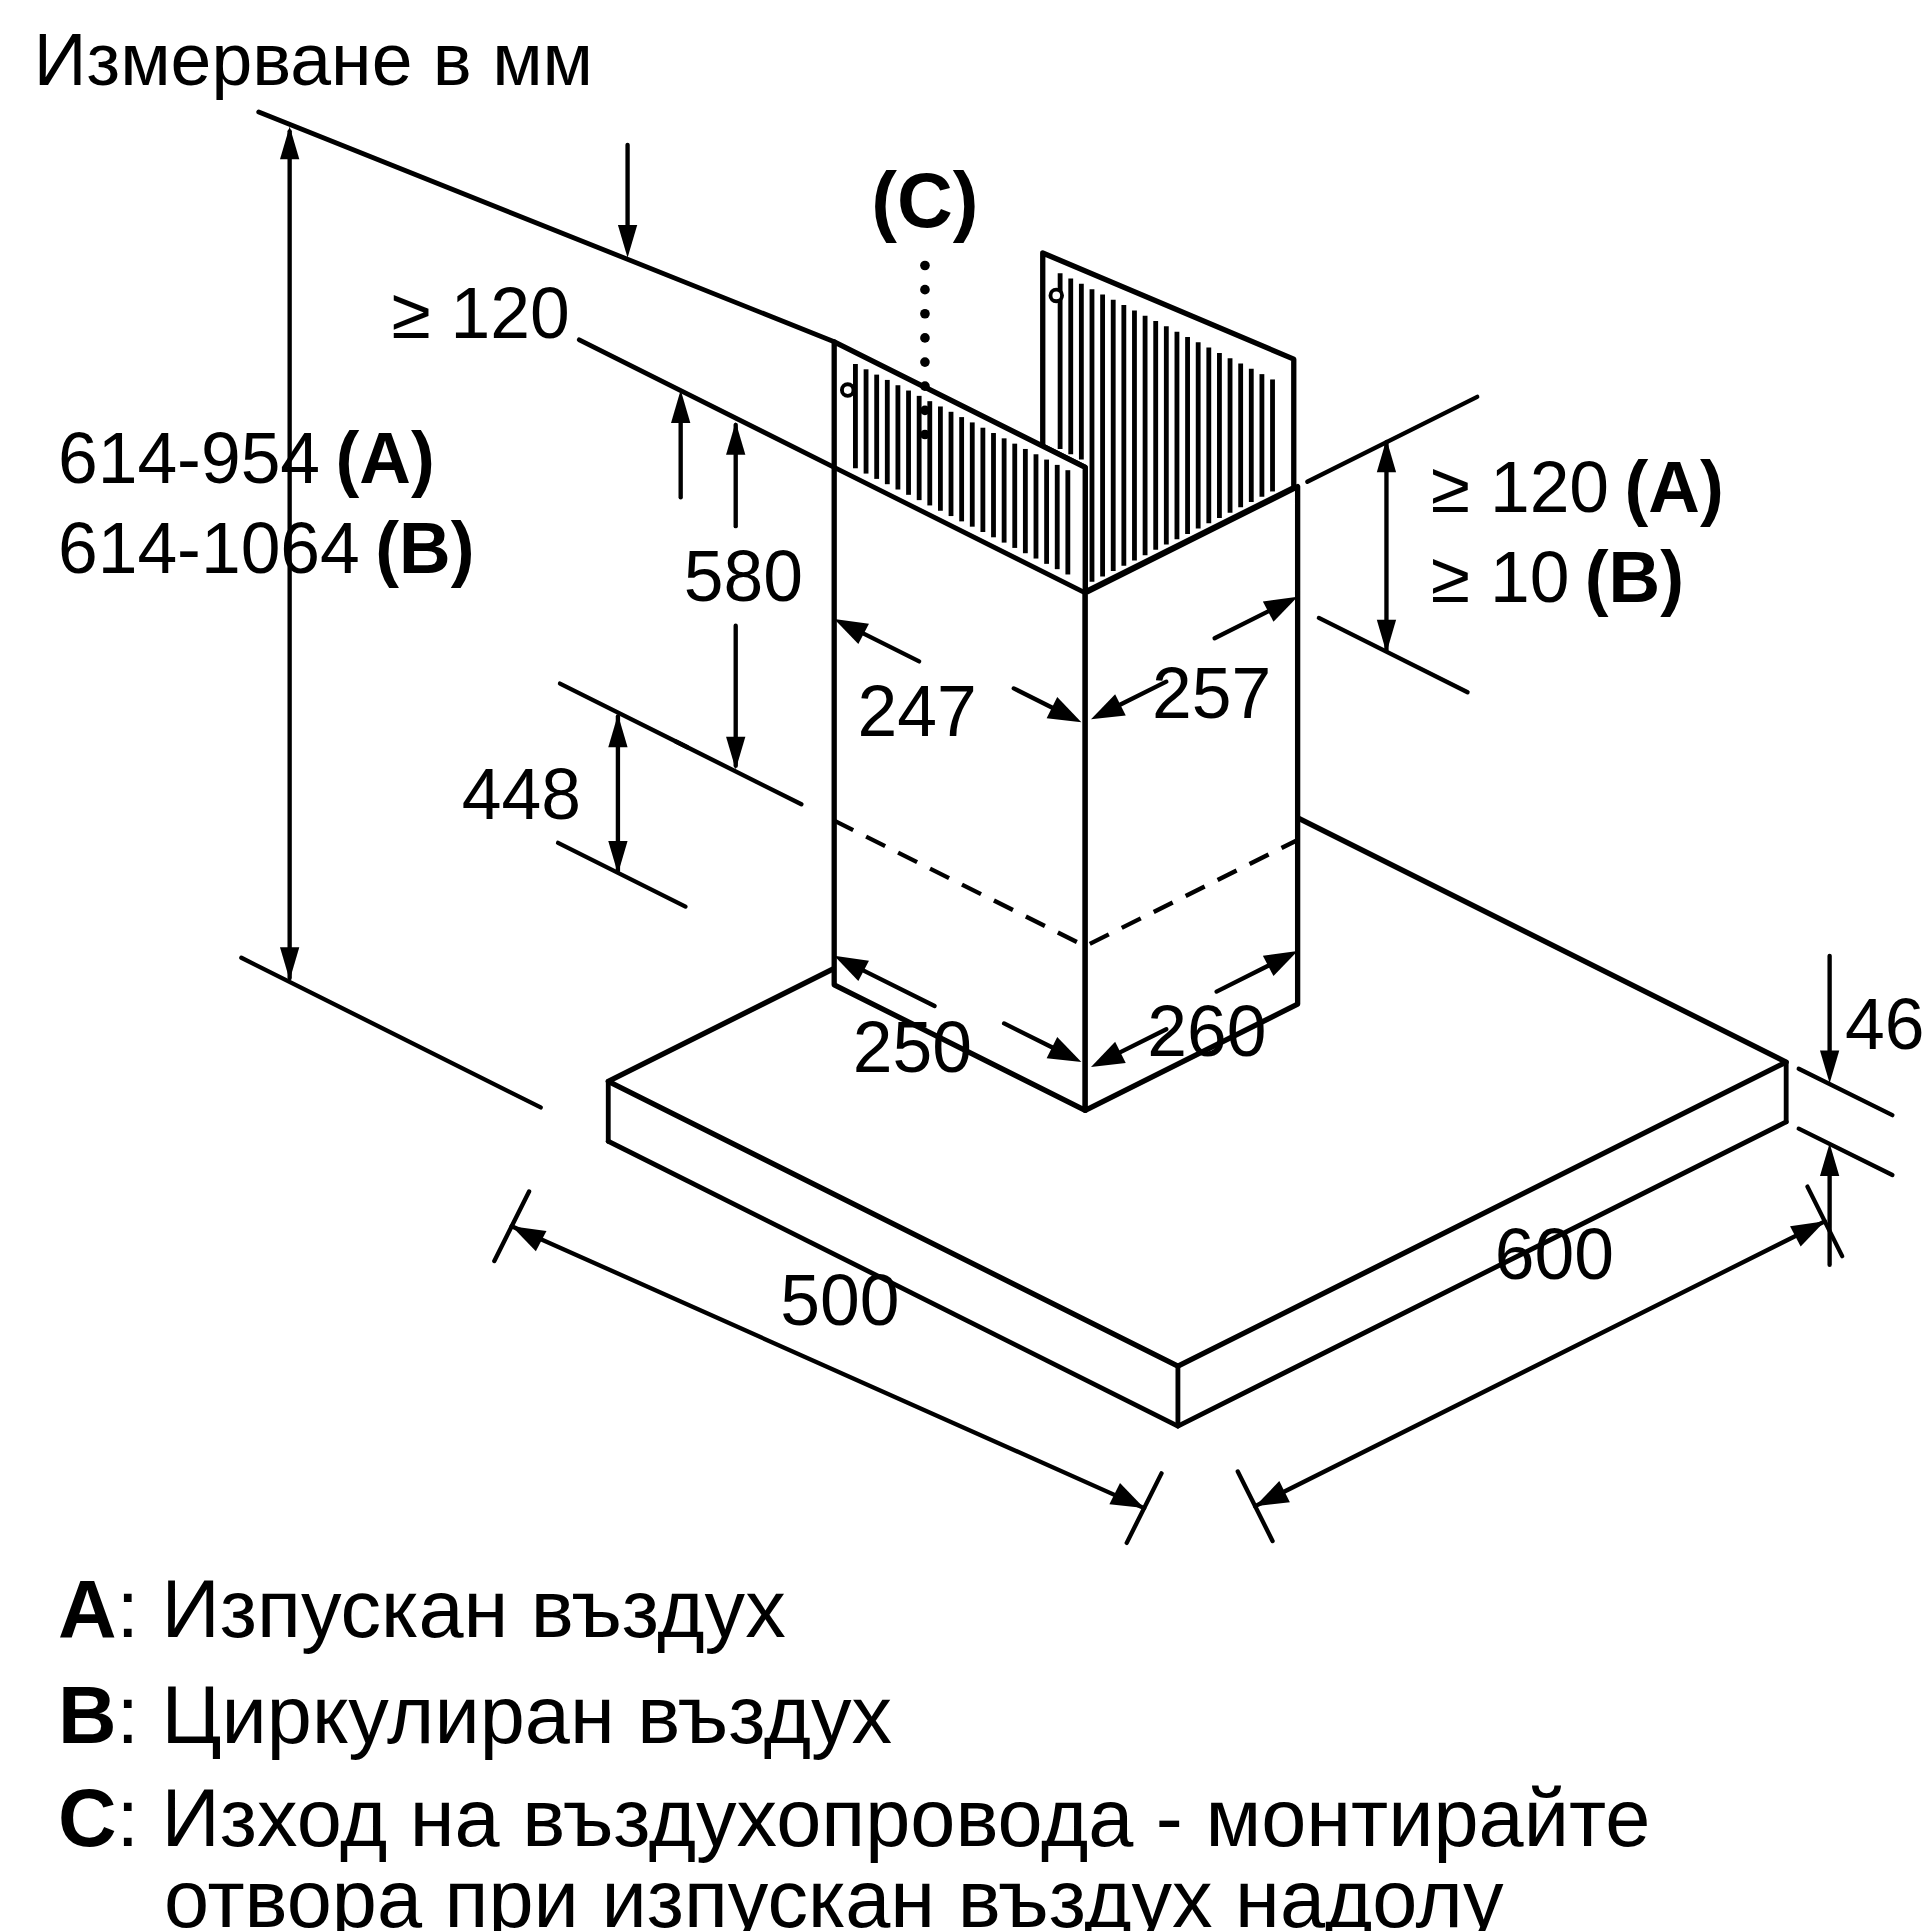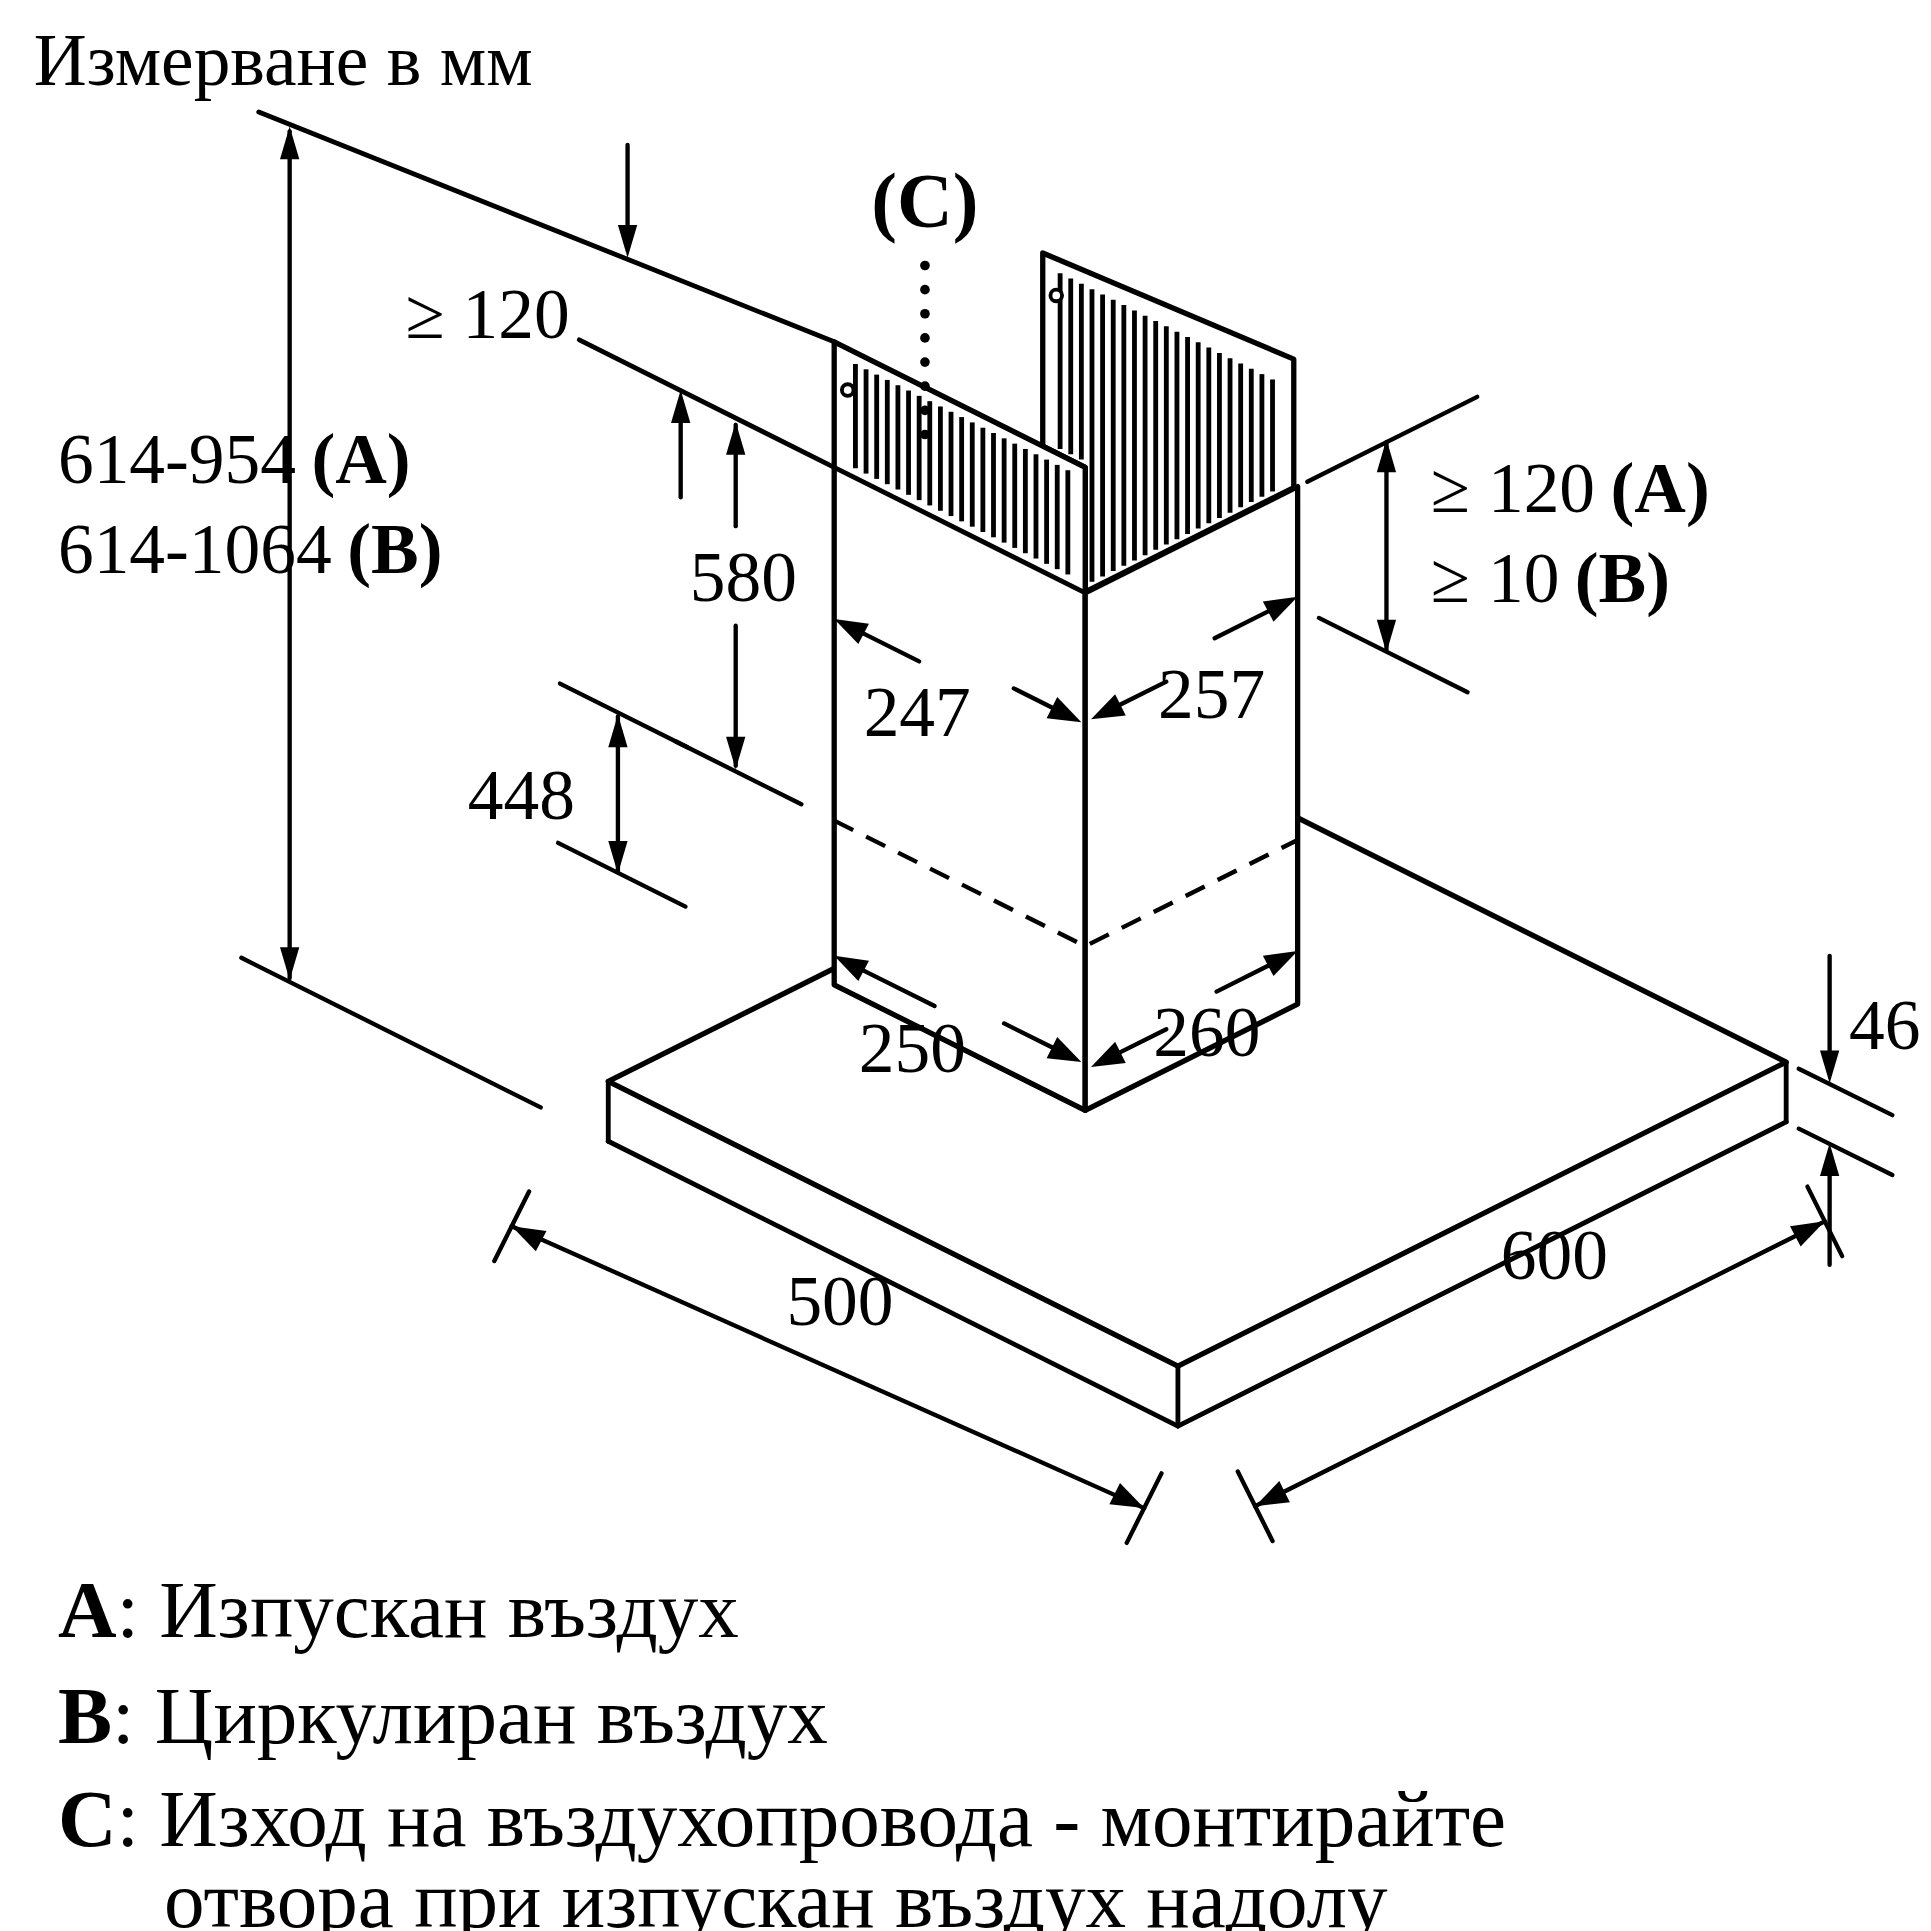--- a/index.html
+++ b/index.html
@@ -1,17 +1,17 @@
 <!DOCTYPE html>
 <html><head>
 <meta charset="utf-8">
 <style>
   html,body{margin:0;padding:0;background:#fff;}
   .stage{position:relative;width:1931px;height:1931px;background:#ffffff;
-         font-family:Liberation Serif, serif;}
+         font-family:Liberation Sans, sans-serif;}
   svg{position:absolute;left:0;top:0;}
   .ln{stroke:#000;stroke-width:5;fill:none;stroke-linecap:round;}
   .thin{stroke:#000;stroke-width:4.5;fill:none;stroke-linecap:round;}
   .face{fill:#fff;stroke:#000;stroke-width:5.5;stroke-linejoin:round;}
   .slat{stroke:#000;stroke-width:5;fill:none;}
   .dash{stroke:#000;stroke-width:4.5;fill:none;stroke-dasharray:22 15;}
   .arr{fill:#000;stroke:none;}
   .dot{fill:#000;}
   .hole{fill:#fff;stroke:#000;stroke-width:4;}
   text{fill:#000;}

